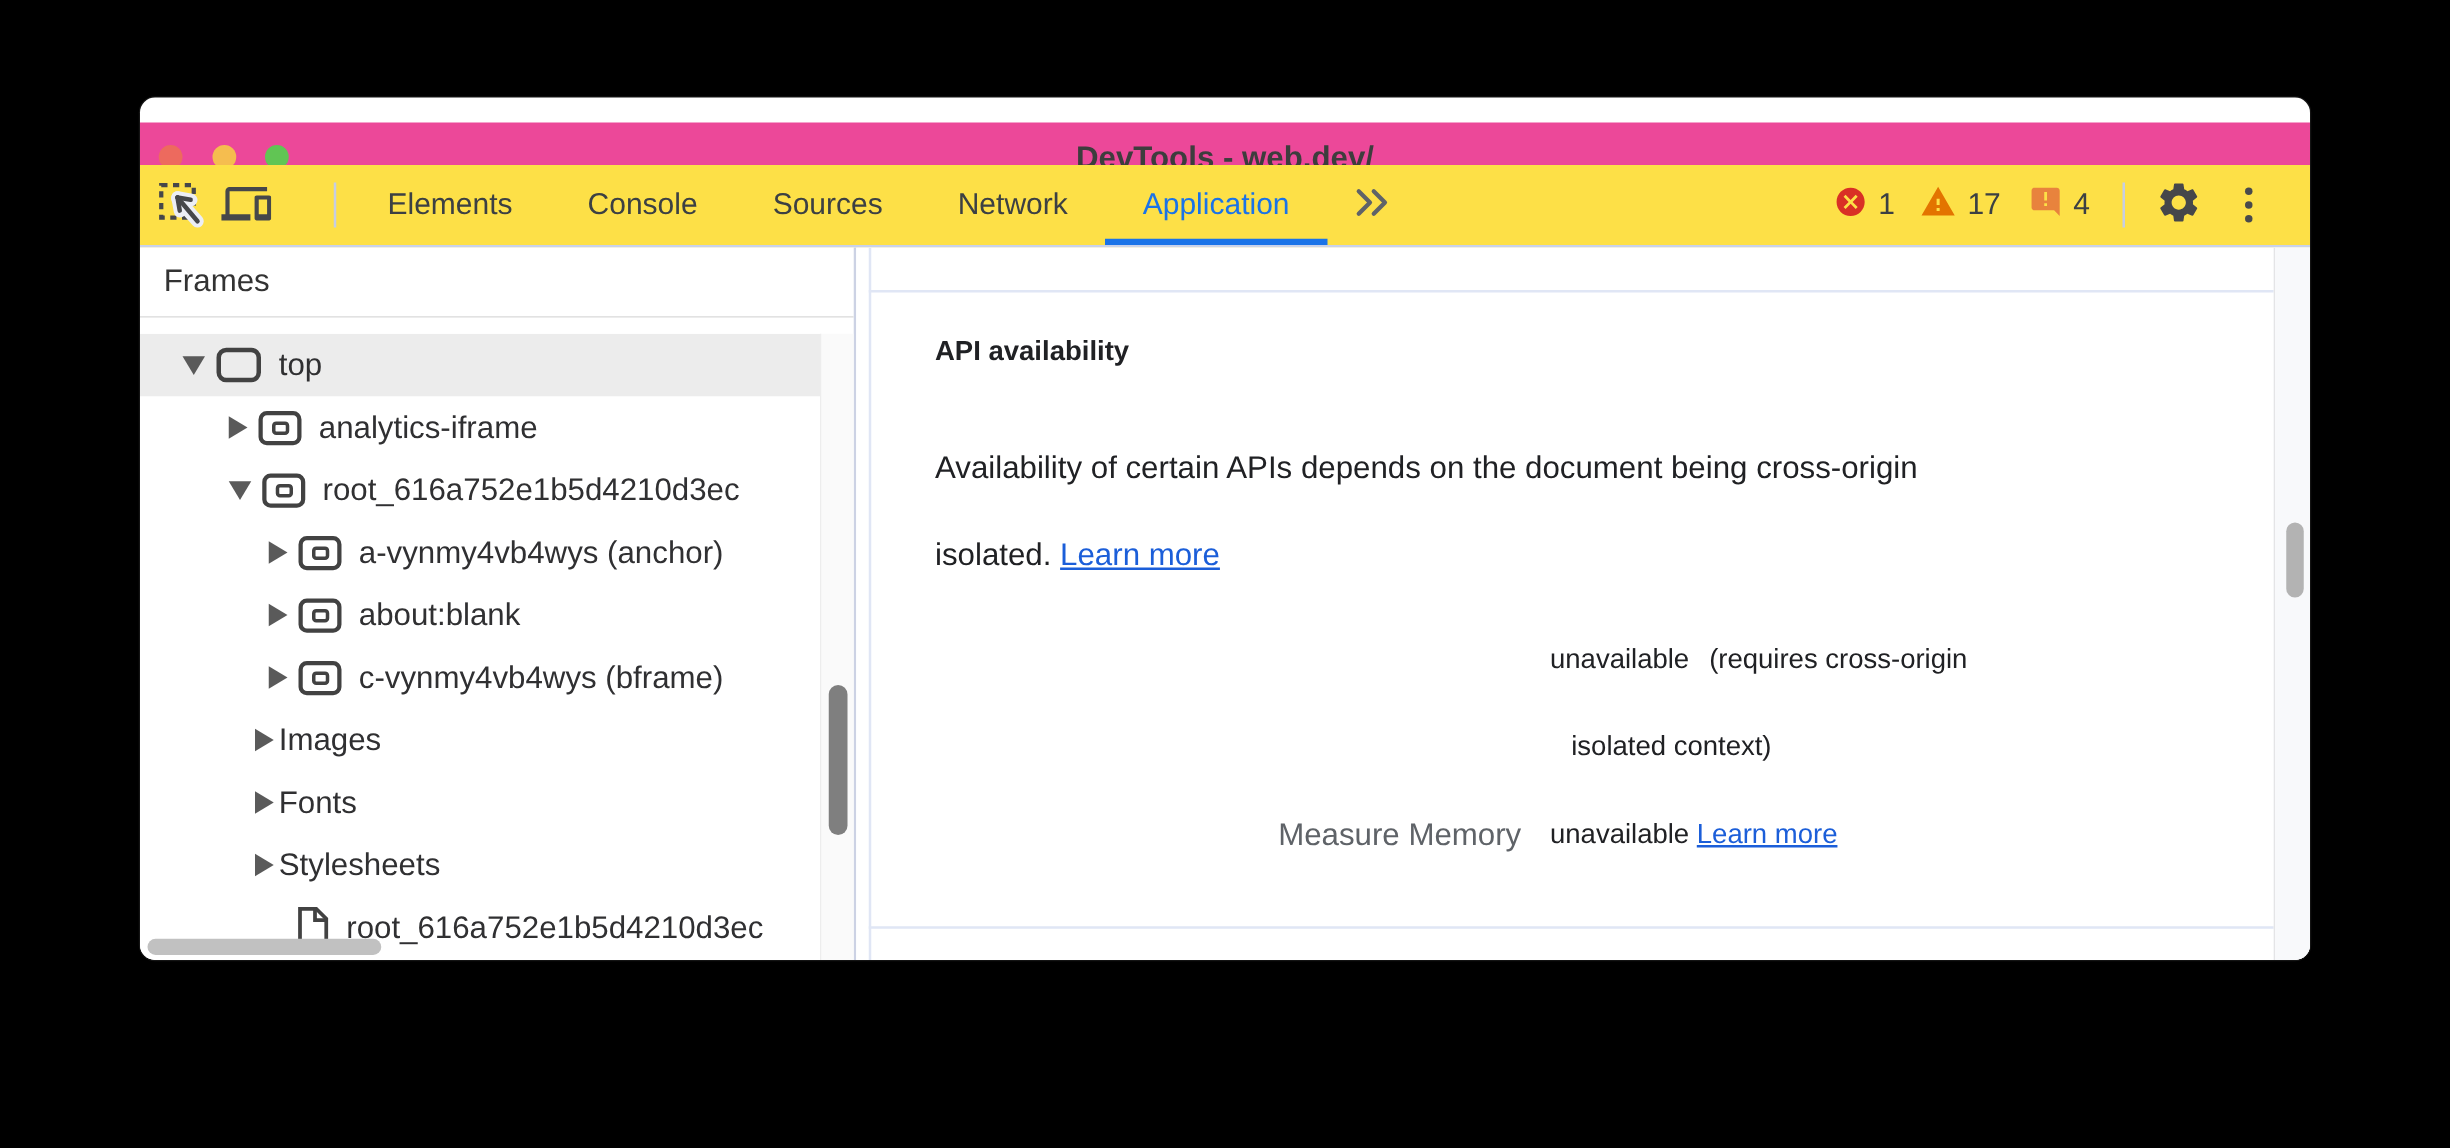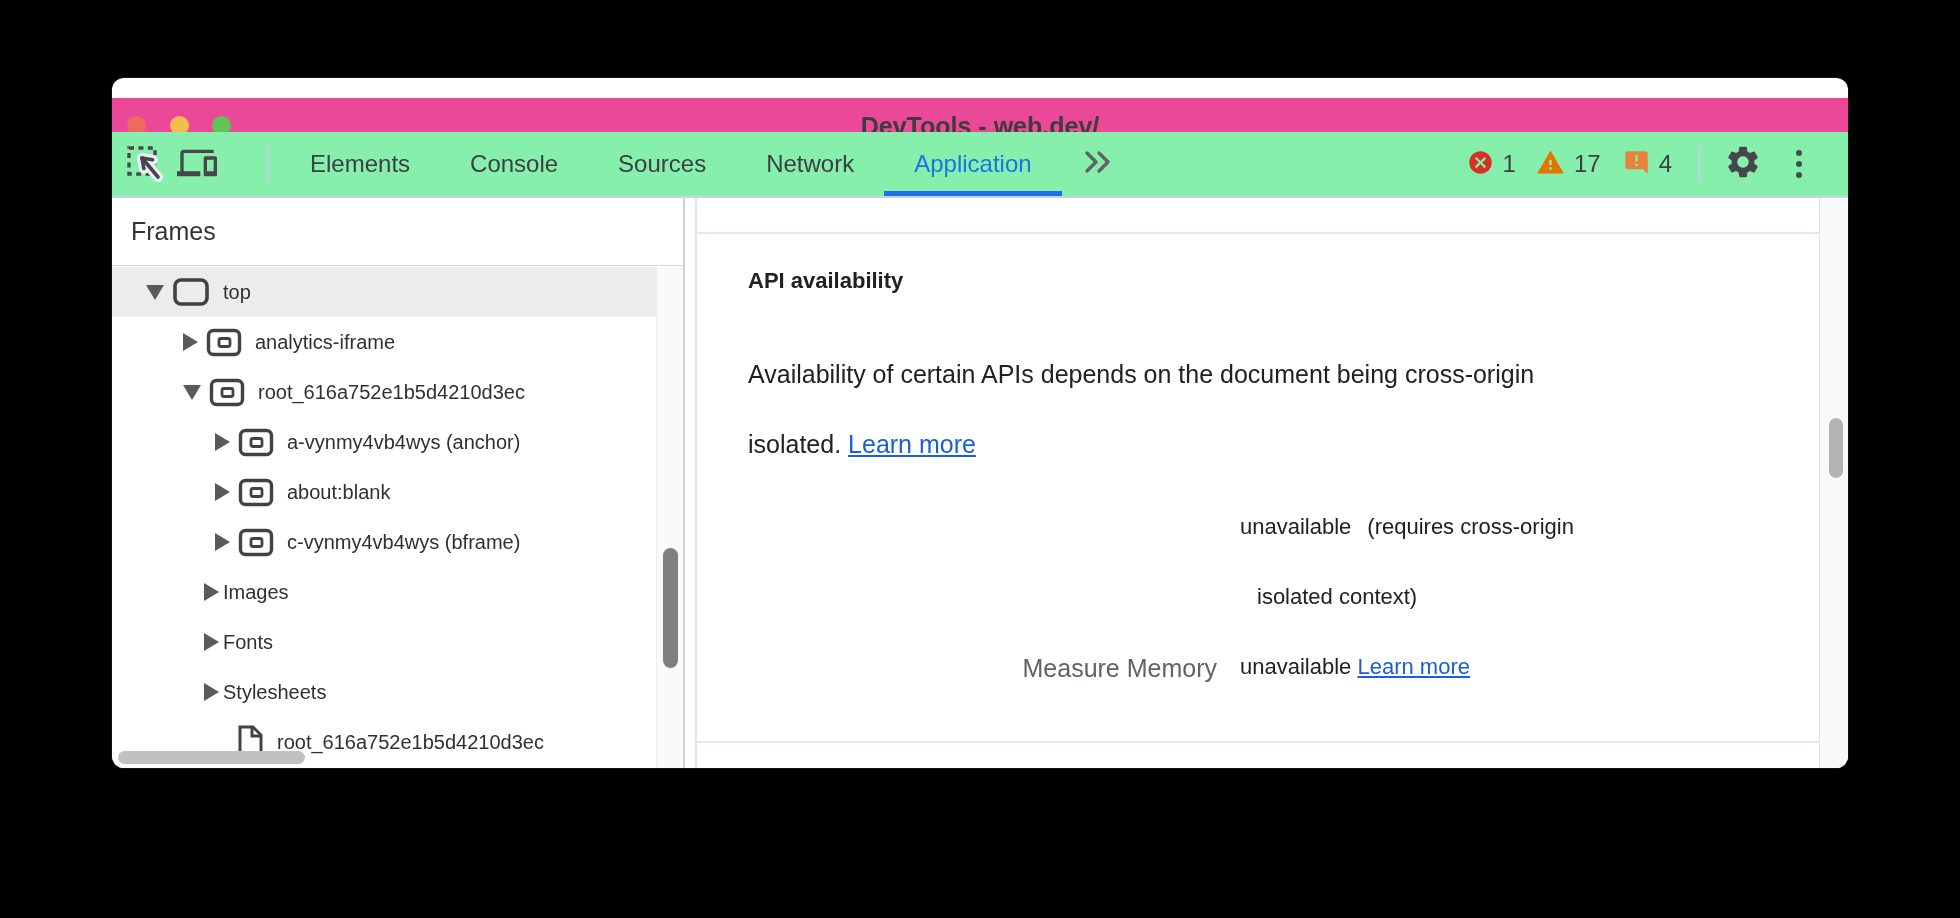--- a/index.html
+++ b/index.html
@@ -13,21 +13,21 @@
   .titlebar{position:absolute;left:0;top:0;width:100%;height:54px;background:#ec4899;
     border-bottom:1px solid #d8d7d9;margin-top:20px;}
   .traffic{position:absolute;top:18px;width:19px;height:19px;border-radius:50%;}
   .t-red{left:15px;background:#ed6a5e;}
   .t-yellow{left:58px;background:#f5bd4f;}
   .t-green{left:100px;background:#61c554;}
   .title-text{position:absolute;left:0;right:0;top:0;height:54px;line-height:56px;text-align:center;
     font-size:25px;font-weight:bold;color:#3d3d3d;}
 
   
-  .toolbar{position:absolute;left:0;top:54px;width:100%;height:66px;background:#86efac;
+  .toolbar{position:absolute;left:0;top:54px;width:100%;height:66px;background:#fde047;
     border-bottom:2px solid #c9d2ea;}
   .tb-icon-btn{position:absolute;top:12px;width:42px;height:42px;display:flex;align-items:center;
     justify-content:center;}
   .tb-sep{position:absolute;left:155px;top:14px;width:2px;height:36px;background:#c6cde2;}
   .tabs{position:absolute;left:168px;top:0;height:64px;display:flex;}
   .tab{height:64px;display:flex;align-items:center;padding:0 30px;font-size:24px;color:#3c4043;
     white-space:nowrap;}
   .tab.selected{color:#1a73e8;box-shadow:inset 0 -5px 0 #1a73e8;}
   .more-tabs{height:64px;display:flex;align-items:center;padding:0 18px;}
   .right-cluster{position:absolute;right:34px;top:0;height:64px;display:flex;align-items:center;}
@@ -35,24 +35,24 @@
   .badge .cnt{font-size:24px;color:#3c4043;margin-left:9px;}
   .rc-sep{width:2px;height:36px;background:#c6cde2;margin:0 24px 0 26px;}
   .dots{display:flex;flex-direction:column;gap:5px;align-items:center;width:30px;}
   .dots i{width:6px;height:6px;border-radius:50%;background:#494a4c;}
 
   
   .panels{position:absolute;left:0;top:120px;right:0;bottom:0;display:flex;}
 
   .sidebar{width:573px;position:relative;background:#fff;border-right:2px solid #ccd2e4;
     flex:none;overflow:hidden;}
-  .frames-header{height:68px;display:flex;align-items:center;padding-left:19px;font-size:25px;
+  .frames-header{height:56px;display:flex;align-items:center;padding-left:19px;font-size:25px;
     color:#333;border-bottom:1px solid #d9d9d9;}
   .tree{position:absolute;left:0;top:69px;right:27px;bottom:0;overflow:hidden;}
-  .trow{height:50px;display:flex;align-items:center;font-size:20px;color:#303032;white-space:nowrap;}
+  .trow{height:50px;display:flex;align-items:center;font-size:25px;color:#303032;white-space:nowrap;}
   .trow.selected{background:#ececec;}
   .caret{width:0;height:0;flex:none;}
   .caret.right{border-left:15px solid #5a5a5a;border-top:9px solid transparent;
     border-bottom:9px solid transparent;margin-right:8px;}
   .caret.down{border-top:15px solid #5a5a5a;border-left:9px solid transparent;
     border-right:9px solid transparent;margin-right:8px;}
   .fi{flex:none;margin-right:13px;display:flex;align-items:center;}
   .ind0{padding-left:34px;} .ind1{padding-left:71px;} .ind2{padding-left:103px;}
   .indc{padding-left:92px;} .indd{padding-left:124px;}
 

